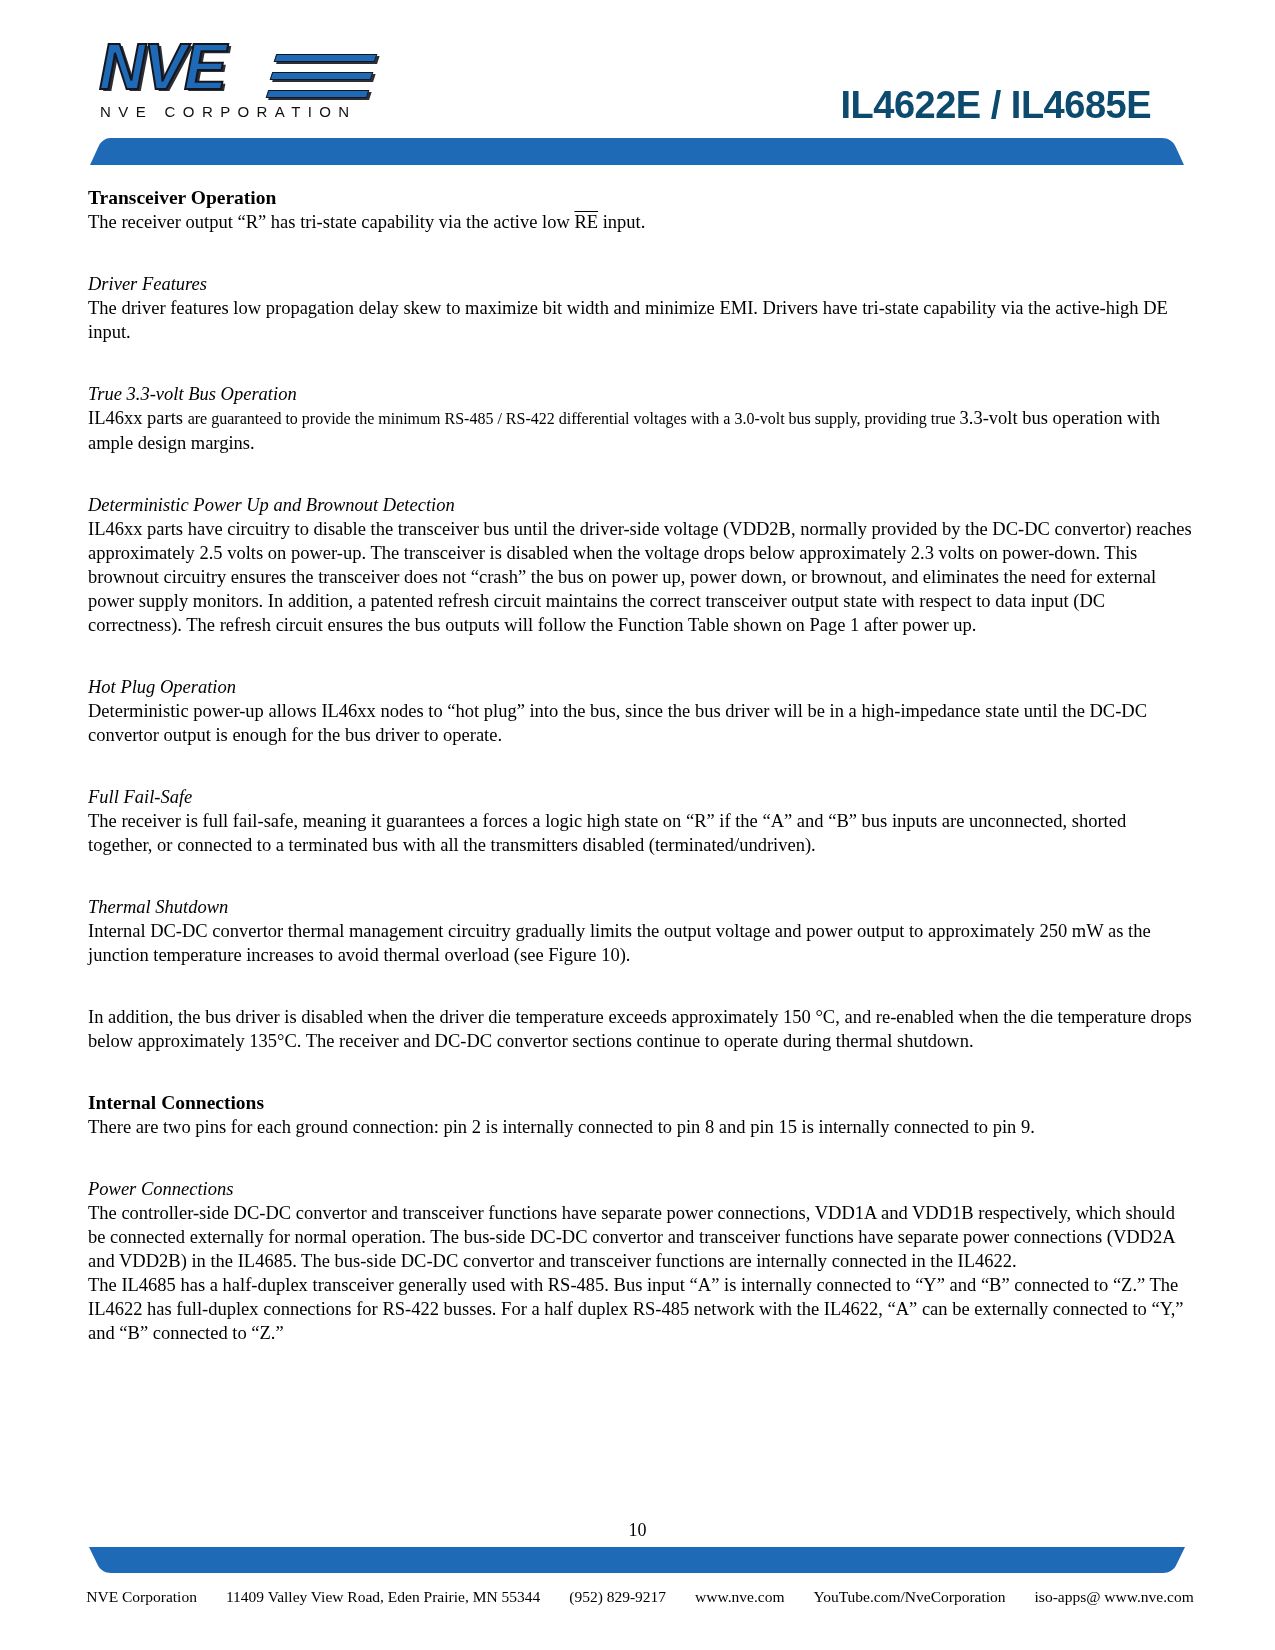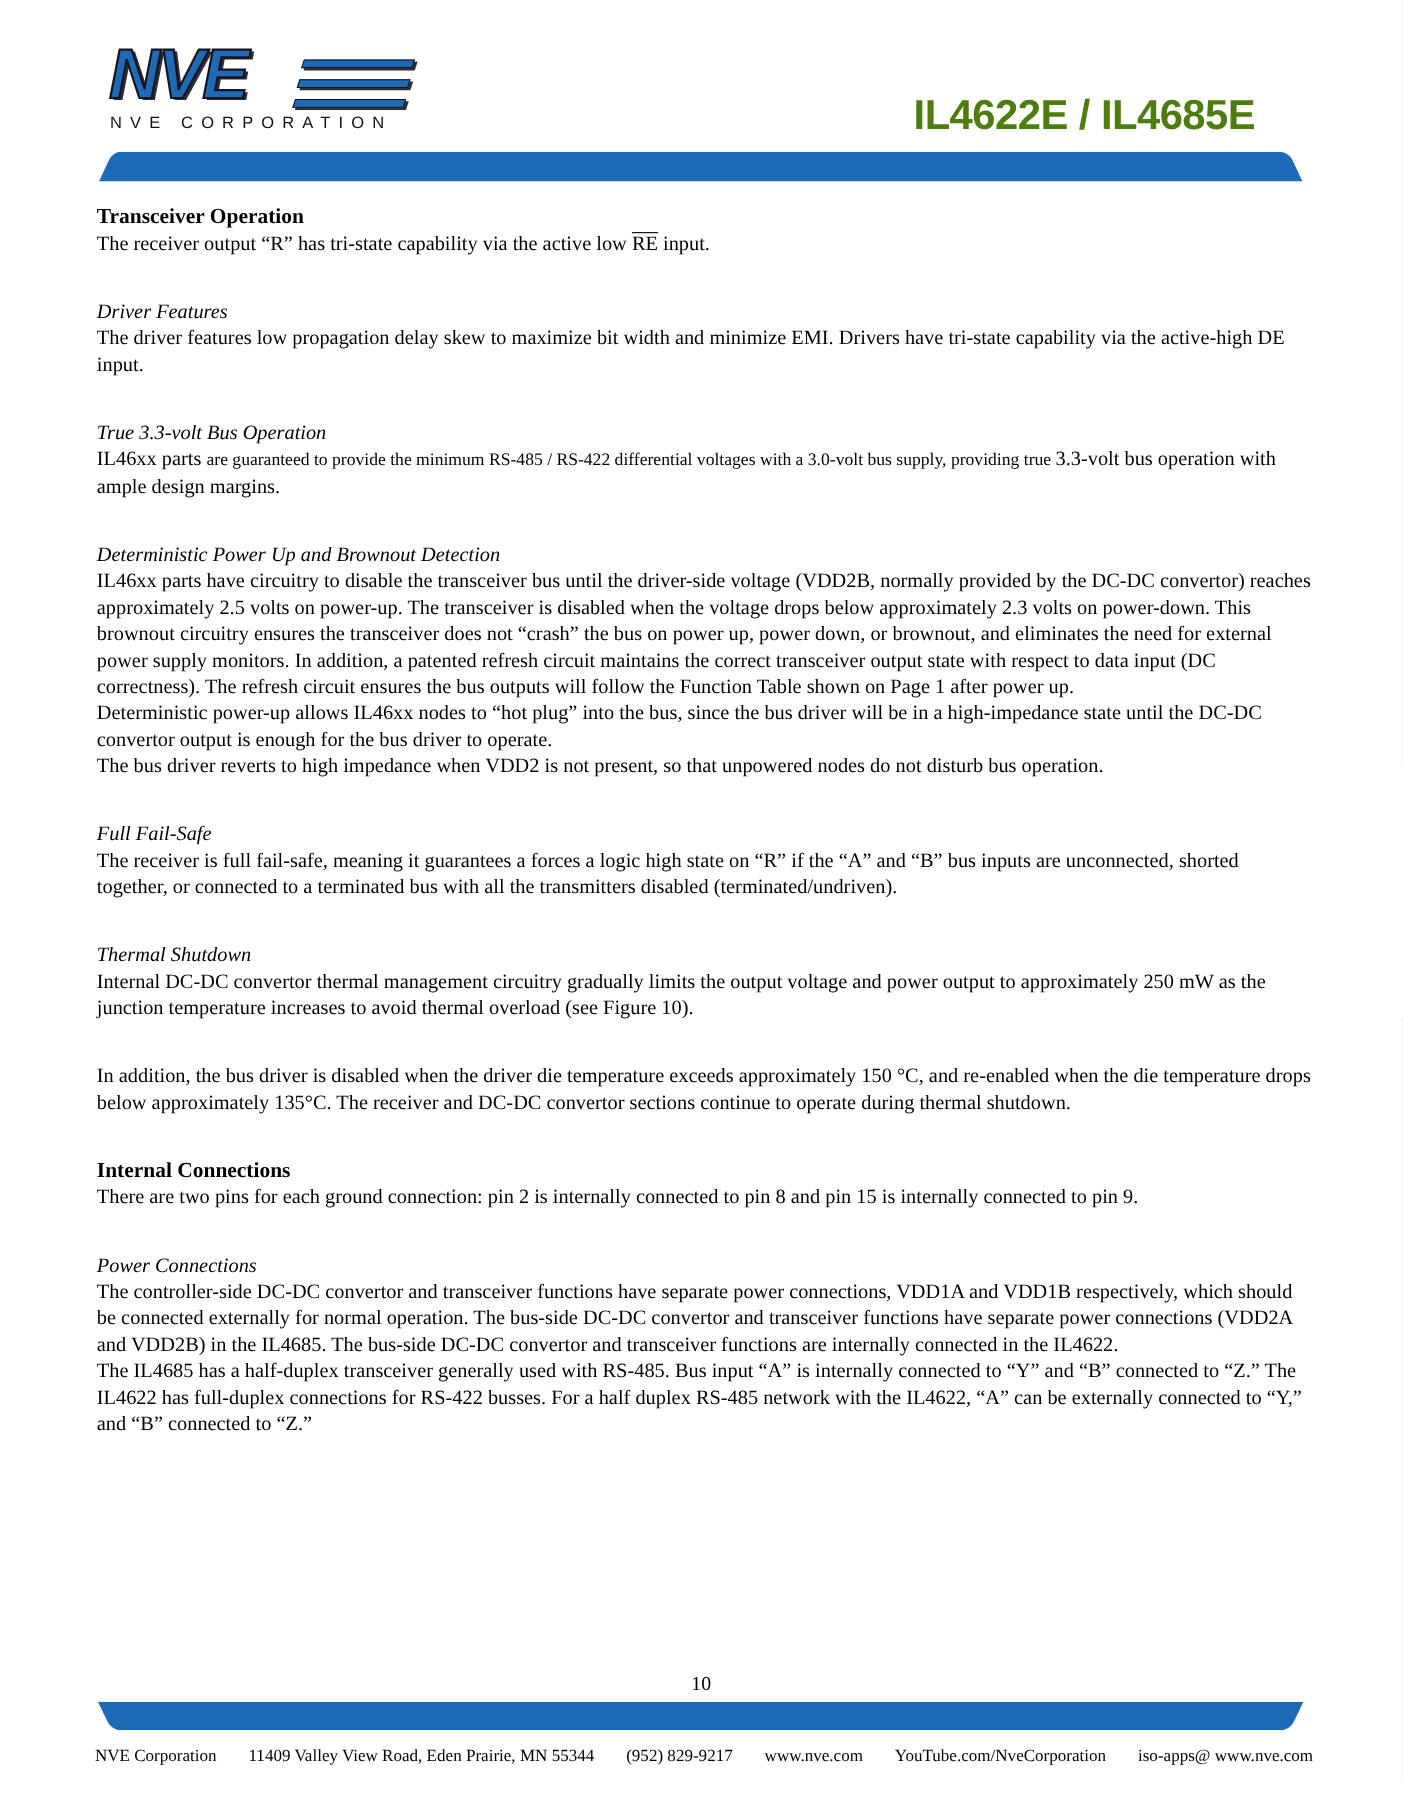--- a/index.html
+++ b/index.html
@@ -39,24 +39,24 @@
   .logo-bar:nth-child(2) { transform: skewX(-18deg) translateX(-4px); }
   .logo-bar:nth-child(3) { transform: skewX(-18deg) translateX(-8px); }
   .logo-sub {
     position: absolute; left: 7px; top: 63px;
     font-family: "Liberation Sans", sans-serif;
     font-size: 15px; font-weight: 500;
     letter-spacing: 7.4px; white-space: nowrap;
     color: #101010;
   }
   .doc-title {
-    position: absolute; right: 134px; top: 84px;
+    position: absolute; right: 124px; top: 84px;
     font-family: "Liberation Sans", sans-serif;
     font-weight: bold; font-size: 38px; letter-spacing: -0.5px;
-    color: #4d7c0f;
+    color: #0c4a6e;
     white-space: nowrap;
   }
   .banner-svg { position: absolute; display: block; }
   .banner-top { left: 89px; top: 138px; }
   .banner-bottom { left: 89px; top: 1547px; }
   .banner-path { fill: var(--accent); }
 
   
   .doc-body {
     position: absolute; left: 88px; top: 186px; width: 1104px;
@@ -103,22 +103,22 @@
 
   <div class="doc-body">
       <div class="blk h2">Transceiver Operation</div>
       <div class="blk p"><span>The receiver output “R” has tri-state capability via the active low </span><span class="overline">RE</span><span> input.</span></div>
       <div class="blk h3 sp">Driver Features</div>
       <div class="blk p"><span>The driver features low propagation delay skew to maximize bit width and minimize EMI. Drivers have tri-state capability via the active-high DE input.</span></div>
       <div class="blk h3 sp">True 3.3-volt Bus Operation</div>
       <div class="blk p"><span>IL46xx parts </span><span class="small">are guaranteed to provide the minimum RS-485 / RS-422 differential voltages with a 3.0-volt bus supply, providing true </span><span>3.3-volt bus operation with ample design margins.</span></div>
       <div class="blk h3 sp">Deterministic Power Up and Brownout Detection</div>
       <div class="blk p"><span>IL46xx parts have circuitry to disable the transceiver bus until the driver-side voltage (VDD2B, normally provided by the DC-DC convertor) reaches approximately 2.5 volts on power-up. The transceiver is disabled when the voltage drops below approximately 2.3 volts on power-down. This brownout circuitry ensures the transceiver does not “crash” the bus on power up, power down, or brownout, and eliminates the need for external power supply monitors. In addition, a patented refresh circuit maintains the correct transceiver output state with respect to data input (DC correctness). The refresh circuit ensures the bus outputs will follow the Function Table shown on Page 1 after power up.</span></div>
+      <div class="blk h3 sp">Hot Plug Operation</div>
       <div class="blk p"><span>Deterministic power-up allows IL46xx nodes to “hot plug” into the bus, since the bus driver will be in a high-impedance state until the DC-DC convertor output is enough for the bus driver to operate.</span></div>
-      <div class="blk p"><span>The bus driver reverts to high impedance when VDD2 is not present, so that unpowered nodes do not disturb bus operation.</span></div>
       <div class="blk h3 sp">Full Fail-Safe</div>
       <div class="blk p"><span>The receiver is full fail-safe, meaning it guarantees a forces a logic high state on “R” if the “A” and “B” bus inputs are unconnected, shorted together, or connected to a terminated bus with all the transmitters disabled (terminated/undriven).</span></div>
       <div class="blk h3 sp">Thermal Shutdown</div>
       <div class="blk p"><span>Internal DC-DC convertor thermal management circuitry gradually limits the output voltage and power output to approximately 250 mW as the junction temperature increases to avoid thermal overload (see Figure 10).</span></div>
       <div class="blk p sp"><span>In addition, the bus driver is disabled when the driver die temperature exceeds approximately 150 °C, and re-enabled when the die temperature drops below approximately 135°C. The receiver and DC-DC convertor sections continue to operate during thermal shutdown.</span></div>
       <div class="blk h2 sp">Internal Connections</div>
       <div class="blk p"><span>There are two pins for each ground connection: pin 2 is internally connected to pin 8 and pin 15 is internally connected to pin 9.</span></div>
       <div class="blk h3 sp">Power Connections</div>
       <div class="blk p"><span>The controller-side DC-DC convertor and transceiver functions have separate power connections, VDD1A and VDD1B respectively, which should be connected externally for normal operation. The bus-side DC-DC convertor and transceiver functions have separate power connections (VDD2A and VDD2B) in the IL4685. The bus-side DC-DC convertor and transceiver functions are internally connected in the IL4622.</span></div>
       <div class="blk p"><span>The IL4685 has a half-duplex transceiver generally used with RS-485. Bus input “A” is internally connected to “Y” and “B” connected to “Z.” The IL4622 has full-duplex connections for RS-422 busses. For a half duplex RS-485 network with the IL4622, “A” can be externally connected to “Y,” and “B” connected to “Z.”</span></div>

